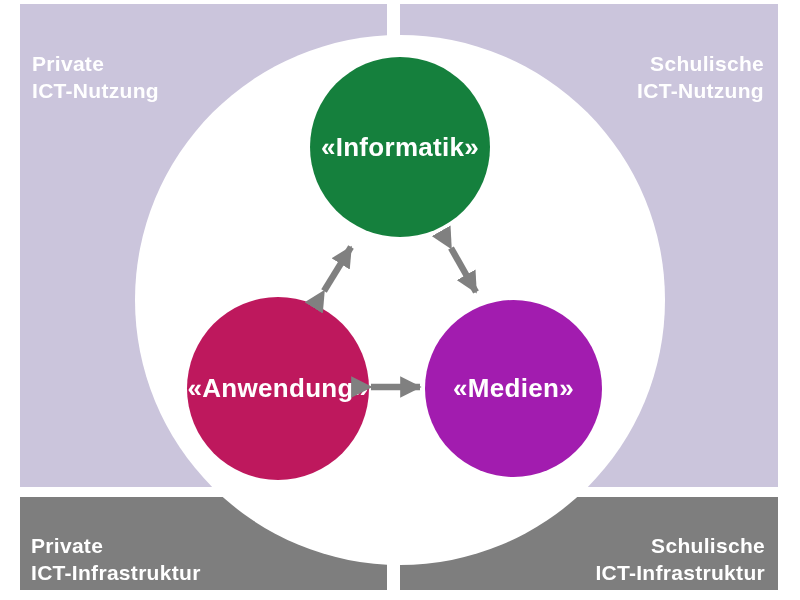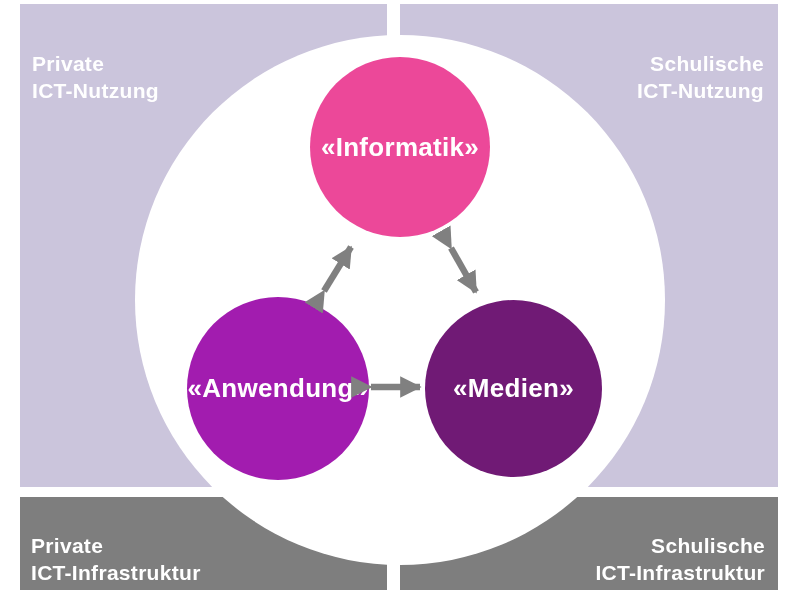--- a/index.html
+++ b/index.html
@@ -70,27 +70,27 @@
 
 <div id="stage">
 
   <div class="quadrant q-top-left" style="background-color: rgb(203, 197, 220);"></div>
   <div class="quadrant q-top-right" style="background-color: rgb(203, 197, 220);"></div>
   <div class="quadrant q-bottom-left" style="background-color: rgb(126, 126, 126);"></div>
   <div class="quadrant q-bottom-right" style="background-color: rgb(126, 126, 126);"></div>
 
   <div class="center-circle" style="background-color: rgb(255, 255, 255);"></div>
 
-  <div class="node-circle node-informatik" style="background-color: #ec4899;">
+  <div class="node-circle node-informatik" style="background-color: #15803d;">
     <span class="node-label">«Informatik»</span>
   </div>
-  <div class="node-circle node-anwendung" style="background-color: #a21caf;">
+  <div class="node-circle node-anwendung" style="background-color: #be185d;">
     <span class="node-label">«Anwendung»</span>
   </div>
-  <div class="node-circle node-medien" style="background-color: #701a75;">
+  <div class="node-circle node-medien" style="background-color: #a21caf;">
     <span class="node-label">«Medien»</span>
   </div>
 
   <svg id="arrow-layer" width="800" height="600" viewBox="0 0 800 600">
     <defs>
       <marker id="arrowhead" viewBox="0 0 4 4" markerWidth="3.3" markerHeight="3.3" refX="3.7" refY="2" orient="auto" markerUnits="strokeWidth">
         <path d="M0,0 L4,2 L0,4 Z" fill="#808080"></path>
       </marker>
     </defs>
     <line x1="324" y1="291" x2="351" y2="247" stroke-width="6.5" marker-start="url(#arrowhead)" marker-end="url(#arrowhead)" stroke="#808080"></line>

